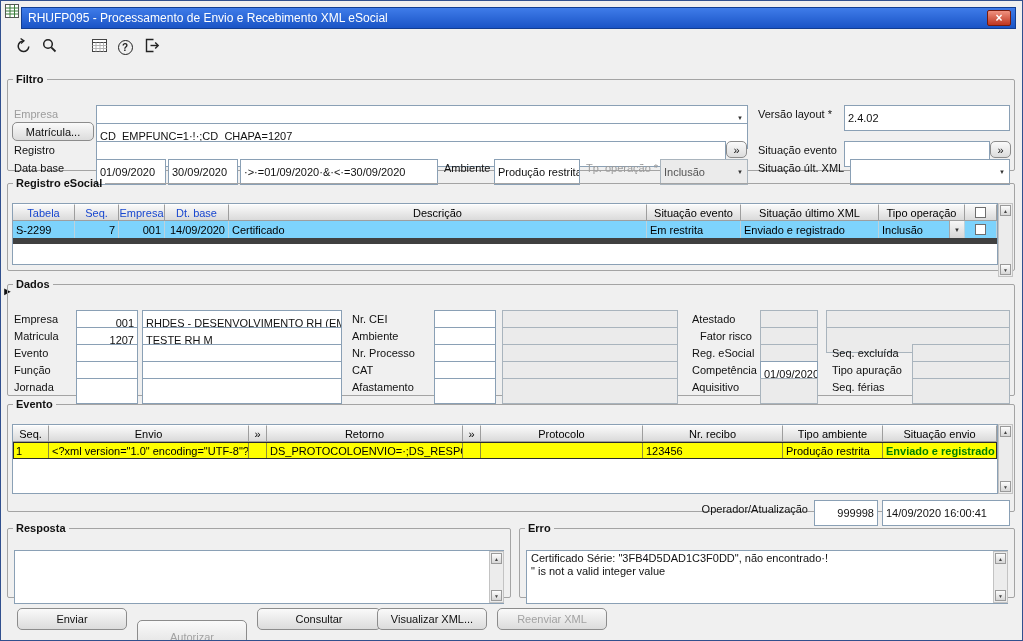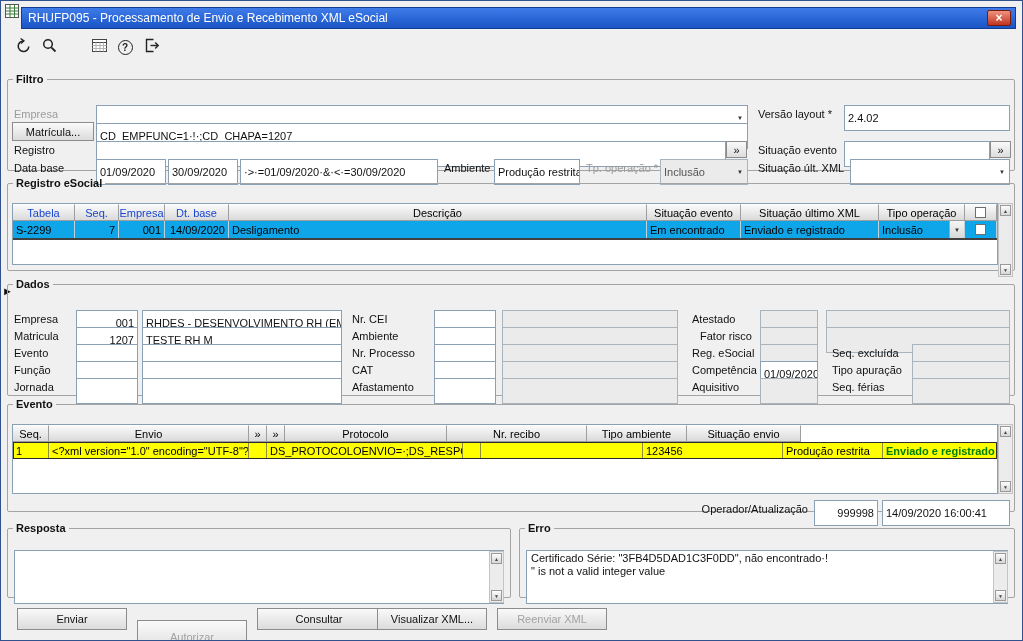--- a/index.html
+++ b/index.html
@@ -29,34 +29,34 @@
   .lbl.dis { color:#9c9c9c; }
   .lbl.ra { justify-content:flex-end; }
   .fld { position:absolute; height:17px; border:1px solid #8aa0b5; background:#fff;
     font-size:11px; color:#111; display:flex; align-items:center; padding:12px 3px;
     white-space:nowrap; overflow:hidden; }
   .fld.dis { background:#ebebeb; color:#555; border-color:#a9b4bd; }
   .fld.ra { justify-content:flex-end; }
   .arrow { margin-left:auto; margin-right:-3px; align-self:stretch; width:15px;
     background:linear-gradient(#f6f6f6,#d7d7d7); border-left:1px solid #a5a5a5;
     display:flex; align-items:center; justify-content:center; font-size:6px; color:#333; }
-  .btn { background:linear-gradient(#fafafa,#dcdcdc); border:1px solid #8c8c8c; border-radius:0;
+  .btn { background:linear-gradient(#fafafa,#dcdcdc); border:1px solid #8c8c8c; border-radius:5px;
     font-size:11px; color:#111; display:flex; align-items:center; justify-content:center; cursor:default; }
   .btn.abs { position:absolute; }
   .btn.dis { color:#a2a2a2; }
   .grid { position:absolute; background:#fff; border:1px solid #8aa0b5; overflow:hidden; }
   .gh-row, .g-row { display:flex; }
   .gh { background:linear-gradient(#fafafa,#dadada); border-right:1px solid #9e9e9e;
     border-bottom:1px solid #9e9e9e; border-top:1px solid #fff; height:17px; font-size:11px;
     display:flex; align-items:center; justify-content:center; white-space:nowrap; overflow:hidden; }
   .gh.blue { color:#1847cf; }
   .gc { height:17px; font-size:11px; display:flex; align-items:center; padding:0 3px;
     border-right:1px solid #bcd2dc; white-space:nowrap; overflow:hidden; }
   .gc.ra { justify-content:flex-end; }
-  .row-reg { background:#0ea5e9; border-bottom:2px solid #404040; }
+  .row-reg { background:#7dd3fc; border-bottom:6px solid #404040; }
   .row-ev { background:#ffff00; outline:1px solid #2b2b2b; outline-offset:-1px; }
   .row-ev .gc { border-right:1px solid #8f8f3a; }
   .green { color:#008000; font-weight:bold; }
   .chk { width:11px; height:11px; background:#fff; border:1px solid #6e6e6e; }
   .sb { position:absolute; width:15px; background:#ececec; border:1px solid #c3c3c3;
     display:flex; flex-direction:column; justify-content:space-between; align-items:center; padding:1px; }
   .sb-btn { width:11px; height:11px; background:linear-gradient(#fdfdfd,#d6d6d6);
     border:1px solid #9a9a9a; font-size:5px; color:#444;
     display:flex; align-items:center; justify-content:center; }
   .tbox { position:absolute; background:#fff; border:1px solid #8aa0b5; font-size:11px; color:#111; }
@@ -183,22 +183,22 @@
         <div class="gh" style="width:86px;">Tipo operação</div>
         <div class="gh" style="width:32px;">
             <span class="chk"></span>
           </div>
       </div>
       <div class="g-row row-reg">
         <div class="gc" style="width:62px;">S-2299</div>
         <div class="gc ra" style="width:44px;">7</div>
         <div class="gc ra" style="width:46px;">001</div>
         <div class="gc ra" style="width:64px;">14/09/2020</div>
-        <div class="gc" style="width:418px;">Desligamento</div>
-        <div class="gc" style="width:94px;">Em encontrado</div>
+        <div class="gc" style="width:418px;">Certificado</div>
+        <div class="gc" style="width:94px;">Em restrita</div>
         <div class="gc" style="width:138px;">Enviado e registrado</div>
         <div class="gc" style="width:86px;">
           <span>Inclusão</span>
           <span class="arrow">▼</span>
         </div>
         <div class="gc" style="width:32px;justify-content:center;">
             <span class="chk"></span>
           </div>
       </div>
     </div>
@@ -267,20 +267,21 @@
     <div class="fld dis" style="left:904px;top:88px;width:98px;"></div>
   </fieldset>
 
   <fieldset style="left:6px;top:397px;width:1008px;height:114px;">
     <legend>Evento</legend>
     <div class="grid" style="left:4px;top:14px;width:986px;height:70px;">
       <div class="gh-row">
         <div class="gh" style="width:36px;">Seq.</div>
         <div class="gh" style="width:200px;">Envio</div>
         <div class="gh" style="width:18px;">»</div>
+        <div class="gh" style="width:196px;">Retorno</div>
         <div class="gh" style="width:18px;">»</div>
         <div class="gh" style="width:162px;">Protocolo</div>
         <div class="gh" style="width:140px;">Nr. recibo</div>
         <div class="gh" style="width:100px;">Tipo ambiente</div>
         <div class="gh" style="width:114px;">Situação envio</div>
       </div>
       <div class="g-row row-ev">
         <div class="gc" style="width:36px;">1</div>
         <div class="gc" style="width:200px;">&lt;?xml version="1.0" encoding="UTF-8"?&gt;</div>
         <div class="gc" style="width:18px;"></div>

